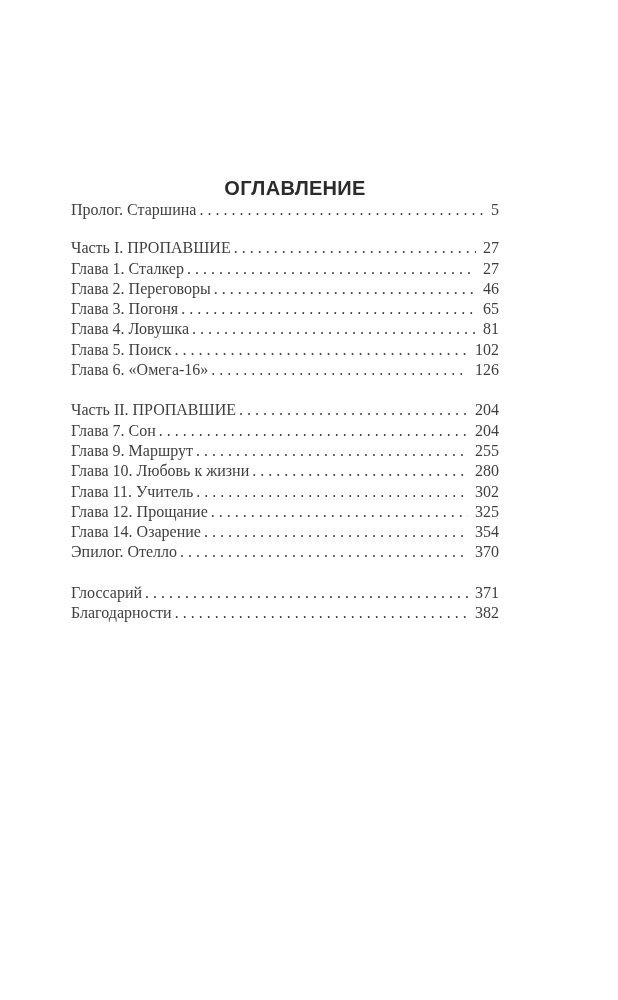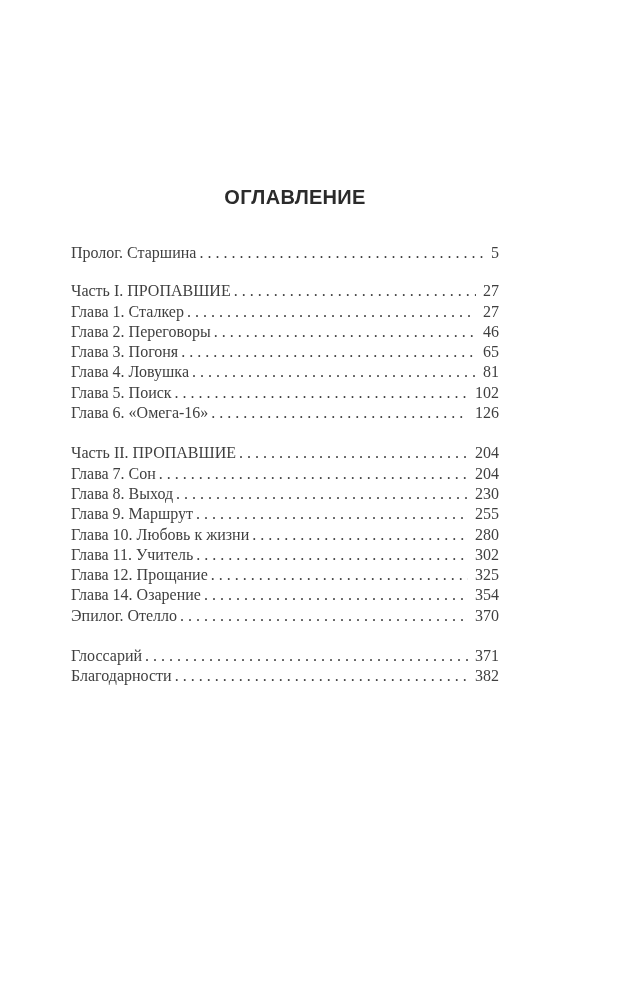--- a/index.html
+++ b/index.html
@@ -9,39 +9,38 @@
   body {
     width: 618px;
     height: 1000px;
     position: relative;
     background: var(--bg-color, #ffffff);
     overflow: hidden;
   }
   .content {
     position: absolute;
     left: 71px;
-    top: 185px;
+    top: 176px;
     width: 428px;
   }
   .title-row {
     text-align: center;
     line-height: 24px;
     height: 24px;
   }
   .title-row .title-text {
     position: relative;
     left: 10px;
     font-family: "Liberation Sans", sans-serif;
     font-weight: 700;
     font-size: 20px;
     letter-spacing: 0.3px;
     color: var(--title-color, #2b2b2b);
   }
   .toc {
-    margin-top: 34px;
     font-family: "Liberation Serif", serif;
     font-size: 16px;
     color: var(--text-color, #3f3f3f);
   }
   .toc-section { margin-top: 20px; }
   .toc-section:first-child { margin-top: 0; }
   .toc-section.first-gap { margin-top: 18px; font-family: Liberation Serif, serif; }
   .toc-row {
     display: flex;
     align-items: baseline;
@@ -135,25 +134,20 @@
     <span class="toc-dots"></span>
     <span class="toc-page">204</span>
   </div>
 
   <div class="toc-row">
     <span class="toc-label">Глава 7. Сон</span>
     <span class="toc-dots"></span>
     <span class="toc-page">204</span>
   </div>
 
-  <div class="toc-row">
-    <span class="toc-label">Глава 8. Выход</span>
-    <span class="toc-dots"></span>
-    <span class="toc-page">230</span>
-  </div>
 
   <div class="toc-row">
     <span class="toc-label">Глава 9. Маршрут</span>
     <span class="toc-dots"></span>
     <span class="toc-page">255</span>
   </div>
 
   <div class="toc-row">
     <span class="toc-label">Глава 10. Любовь к жизни</span>
     <span class="toc-dots"></span>

